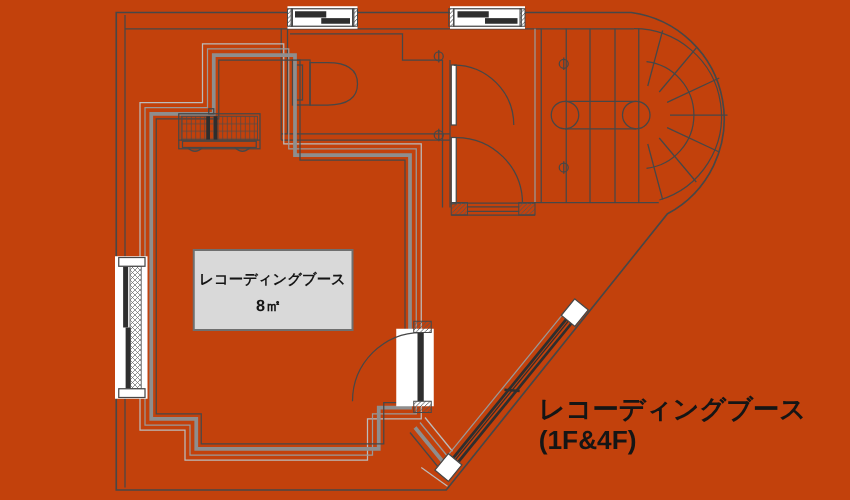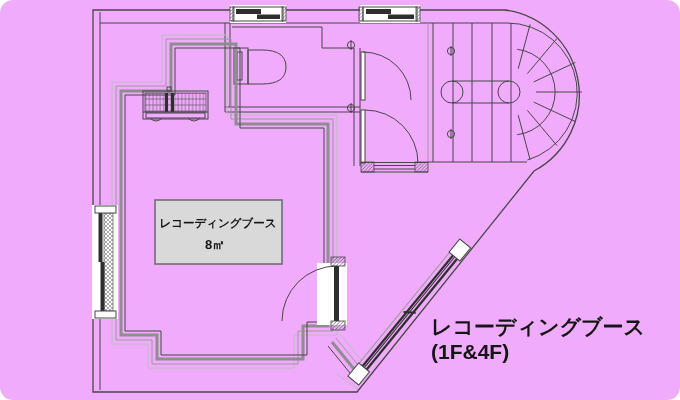--- a/index.html
+++ b/index.html
@@ -1,17 +1,17 @@
 <!DOCTYPE html>
 <html style="--line-dark: #474747; --line-mid: #9a9a9a; --line-light: #bcbcbc; --wall-thick: #8e8e8e; --label-box-fill: #d9d9d9; --label-box-border: #6f6f6f; --sash-dark: #2e2e2e; --text: #151515;"><head>
 <meta charset="utf-8">
 <style>
   html,body{margin:0;padding:0;background:#ffffff;}
-  .stage{position:relative;width:680px;height:400px;background:#f0abfc;overflow:hidden;
-         font-family:"Liberation Sans","DejaVu Sans",sans-serif;border-radius:13px;}
+  .stage{position:relative;width:680px;height:400px;background:#c2410c;overflow:hidden;
+         font-family:"Liberation Sans","DejaVu Sans",sans-serif;}
   svg{display:block;}
   
   .ln  {stroke:var(--line-dark,#474747);stroke-width:1;fill:none;}
   .ln13{stroke:var(--line-dark,#474747);stroke-width:1.3;fill:none;}
   .md  {stroke:var(--line-mid,#9a9a9a);stroke-width:1;fill:none;}
   .lt  {stroke:var(--line-light,#bcbcbc);stroke-width:1;fill:none;}
   .wk  {stroke:var(--wall-thick,#8e8e8e);stroke-width:3;fill:none;}
   .blk {fill:var(--sash-dark,#2e2e2e);stroke:none;}
   .wht {fill:#ffffff;stroke:none;}
   .frm {fill:#ffffff;stroke:var(--line-dark,#474747);stroke-width:1;}

